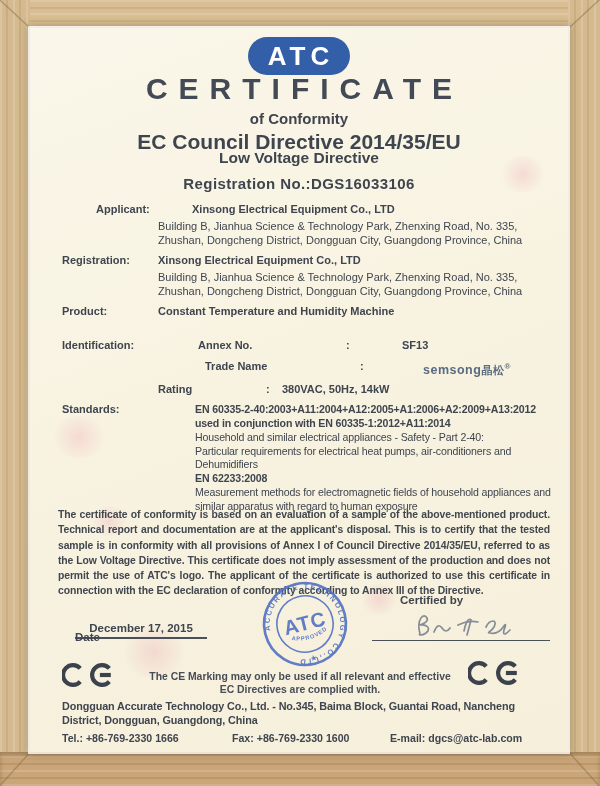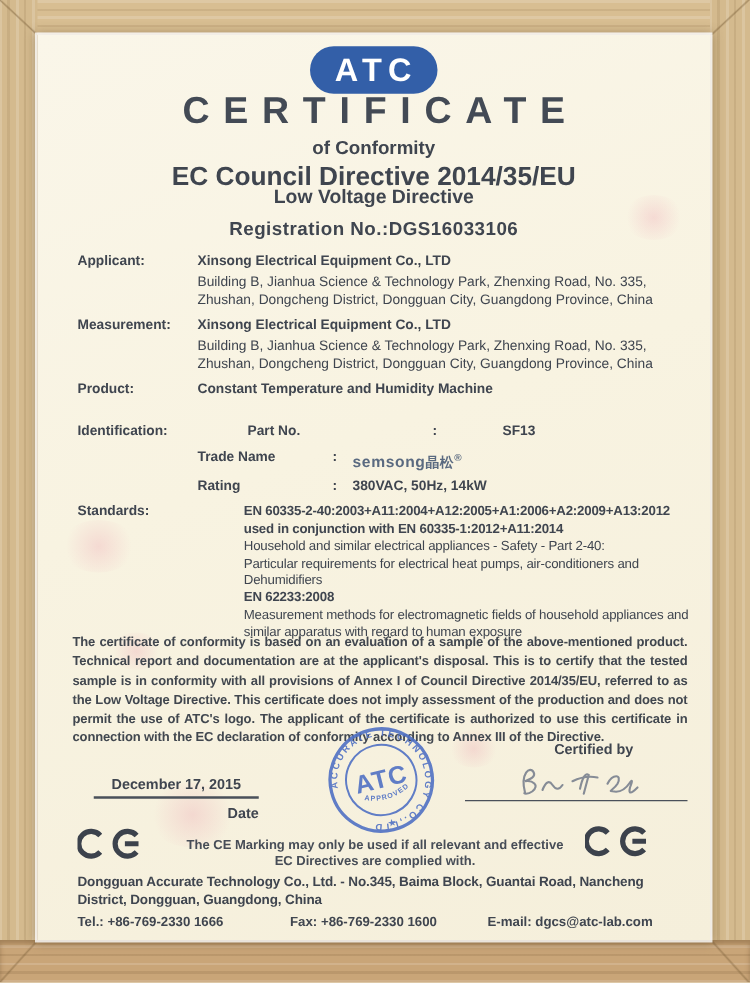--- a/index.html
+++ b/index.html
@@ -58,26 +58,26 @@
   .std-line { margin-bottom:.5px; letter-spacing:-0.15px; font-size:10.6px; line-height:13.5px; }
   .trade-logo { font-weight:bold; color:#5a6a80; font-size:12.5px; letter-spacing:.5px; }
   .trade-cjk { font-size:11px; }
   .trade-reg { font-size:8px; vertical-align:super; }
 
   
   #legal { top:479px; left:28px; width:492px; position:absolute; text-align:justify;
     font-size:10.4px; font-weight:bold; line-height:15.3px; letter-spacing:-0.1px; color:#41474f; }
 
   
-  #certified-by { left:370px; top:566px; width:150px; text-align:center; font-size:11.5px; }
+  #certified-by { left:370px; top:566px; width:150px; font-size:11.5px; }
   #signature { left:378px; top:577px; }
   #sig-line { left:342px; top:612px; width:178px; border-bottom:1.6px solid #4a505a; }
   #date-box { left:45px; top:594px; width:132px; text-align:center; font-size:11.5px;
     border-bottom:2px solid #4a505a; padding-bottom:3px; }
-  #date-label { left:45px; top:617px; width:132px; text-align:right; font-size:11.5px; }
+  #date-label { left:45px; top:603px; width:132px; text-align:left; font-size:11.5px; }
 
   
   #stamp { left:231px; top:552px; width:88px; height:88px; transform:rotate(-14deg); opacity:.9; }
   #stamp text, #stamp textPath { fill:#5071c4; font-family:"Liberation Sans","DejaVu Sans",sans-serif; }
 
   
   .ce-svg { position:absolute; width:54px; height:36px; }
   #ce-left { left:32px; top:629px; }
   #ce-right { left:438px; top:627px; }
   #ce-note { left:114px; top:642px; width:312px; text-align:center; font-size:10.4px; line-height:13px; color:#474d57; }
@@ -111,50 +111,50 @@
 
     <div class="abs ctr" style="top:9px;">
       <span id="logo-pill">ATC</span>
     </div>
     <div class="abs ctr" id="cert-title">CERTIFICATE</div>
     <div class="abs ctr b" id="cert-sub">of Conformity</div>
     <div class="abs ctr b" id="cert-dir1">EC Council Directive 2014/35/EU</div>
     <div class="abs ctr b" id="cert-dir2">Low Voltage Directive</div>
     <div class="abs ctr b" id="cert-reg">Registration No.:DGS16033106</div>
 
-    <div class="row" style="top:175px;">
+    <div class="row" style="top:175px;margin-left:34px;">
       <div class="lab">Applicant:</div>
       <div class="val b">Xinsong Electrical Equipment Co., LTD</div>
     </div>
     <div class="row" style="top:192px;">
       <div class="lab"></div>
       <div class="val">Building B, Jianhua Science &amp; Technology Park, Zhenxing Road, No. 335, Zhushan, Dongcheng District, Dongguan City, Guangdong Province, China</div>
     </div>
 
     <div class="row" style="top:226px;">
-      <div class="lab">Measurement:</div>
+      <div class="lab">Registration:</div>
       <div class="val b">Xinsong Electrical Equipment Co., LTD</div>
     </div>
     <div class="row" style="top:243px;">
       <div class="lab"></div>
       <div class="val">Building B, Jianhua Science &amp; Technology Park, Zhenxing Road, No. 335, Zhushan, Dongcheng District, Dongguan City, Guangdong Province, China</div>
     </div>
 
     <div class="row" style="top:277px;">
       <div class="lab">Product:</div>
       <div class="val b">Constant Temperature and Humidity Machine</div>
     </div>
 
     <div class="row idrow" style="top:311px;gap:40px;">
       <div class="lab">Identification:</div>
-      <div class="k">Part No.</div>
+      <div class="k">Annex No.</div>
       <div class="sep">:</div>
       <div class="val b">SF13</div>
     </div>
-    <div class="row idrow" style="top:332px;">
+    <div class="row idrow" style="top:332px;gap:47px;">
       <div class="lab"></div>
       <div class="k">Trade Name</div>
       <div class="sep">:</div>
       <div class="val"><span class="trade-logo">semsong</span><span class="trade-logo trade-cjk">晶松</span><span class="trade-logo trade-reg">®</span></div>
     </div>
     <div class="row idrow" style="top:355px;">
       <div class="lab"></div>
       <div class="k">Rating</div>
       <div class="sep">:</div>
       <div class="val b">380VAC, 50Hz, 14kW</div>

